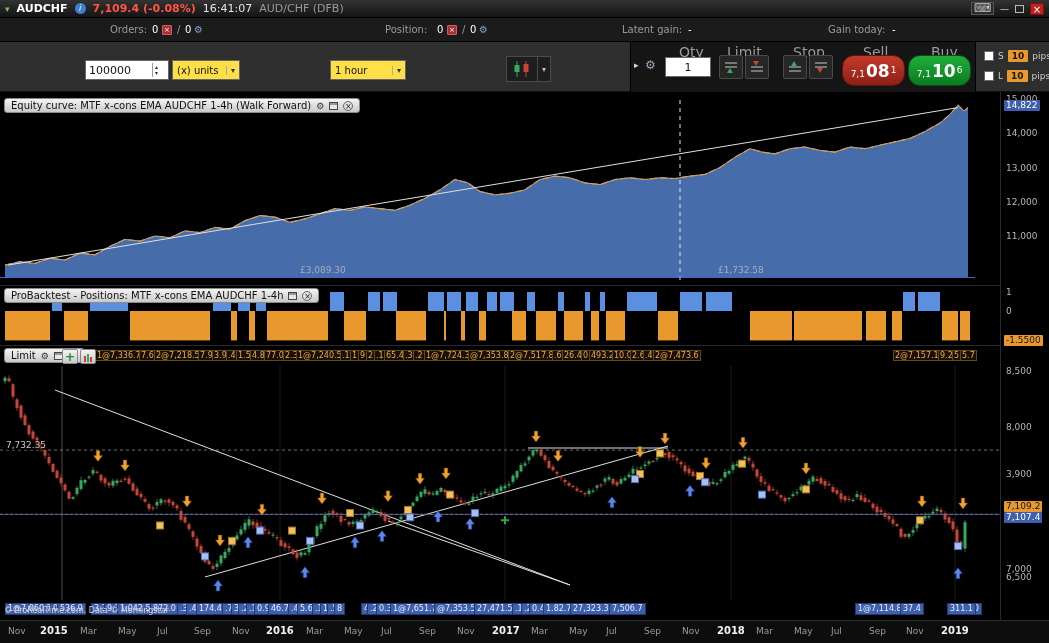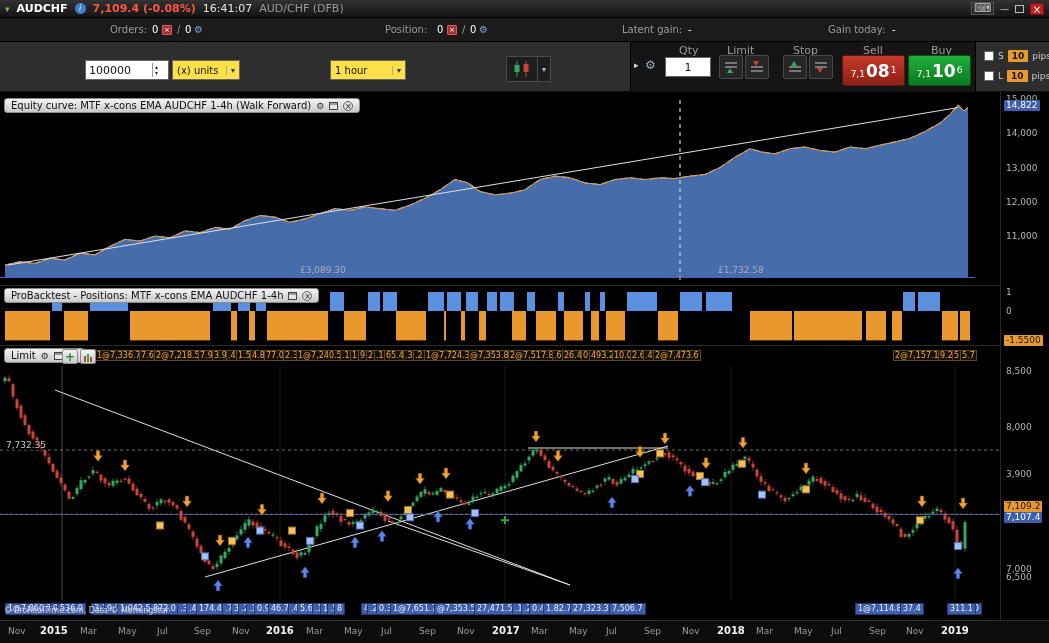--- a/index.html
+++ b/index.html
@@ -40,26 +40,26 @@
   .spin-btns{display:flex;flex-direction:column;font-size:6px;color:#333;line-height:6px;cursor:pointer;
     border-left:1px solid #999;padding:1px 2px}
   .sel{position:absolute;top:18px;height:20px;background:#fde047;border:1px solid #666;color:#111;
     font-size:10px;display:flex;align-items:center;padding:0 4px;cursor:pointer}
   .sel-ar{margin-left:auto;font-size:8px;color:#333;border-left:1px solid #aaa;padding-left:4px}
   .cbtn{position:absolute;top:14px;width:32px;height:26px;background:#1d1d1d;border:1px solid #4a4a4a;
     display:flex;align-items:center;justify-content:center;cursor:pointer}
   .cbtn2{position:absolute;top:14px;width:13px;height:26px;background:#1d1d1d;border:1px solid #4a4a4a;
     border-left:0;color:#bbb;font-size:8px;display:flex;align-items:center;justify-content:center;cursor:pointer}
   #tradepanel{position:absolute;left:630px;top:0;width:346px;height:50px;background:#151515;border-left:1px solid #000;border-right:1px solid #000}
-  .tp-label{position:absolute;top:2px;font-size:11px;color:#9a9a9a}
+  .tp-label{position:absolute;top:2px;font-size:14px;color:#9a9a9a}
   .tp-input{position:absolute;top:15px;height:20px;background:#fff;border:1px solid #666;color:#111;
     font-size:11px;text-align:center;font-family:"DejaVu Sans",sans-serif}
   .tp-icobtn{position:absolute;top:13px;width:24px;height:24px;background:#262626;border:1px solid #4a4a4a;
     border-radius:2px;display:flex;align-items:center;justify-content:center;cursor:pointer}
-  .bigbtn{position:absolute;top:13px;width:63px;height:31px;border-radius:2px;color:#fff;cursor:pointer;
+  .bigbtn{position:absolute;top:13px;width:63px;height:31px;border-radius:12px;color:#fff;cursor:pointer;
     display:flex;align-items:flex-end;justify-content:center;padding-bottom:5px}
   .bigbtn .pfx{font-size:9px;line-height:12px}
   .bigbtn .main{font-size:17px;font-weight:bold;line-height:17px;margin:0 1px}
   .bigbtn .sup{font-size:9px;line-height:20px;vertical-align:top;align-self:flex-start;margin-top:4px}
   #sellbtn{background:linear-gradient(#c33b2a,#8e1f16);border:1px solid #5f1410}
   #buybtn{background:linear-gradient(#1fae3a,#0b7a1f);border:1px solid #0a4f15}
   .pips-row{position:absolute;font-size:9px;color:#ccc;display:flex;align-items:center;gap:4px}
   .chk{display:inline-block;width:10px;height:10px;background:#fff;border:1px solid #666}
   .pipbox{display:inline-block;background:#e8982c;color:#151515;font-weight:bold;font-size:9px;
     padding:1px 4px;border-radius:1px}

